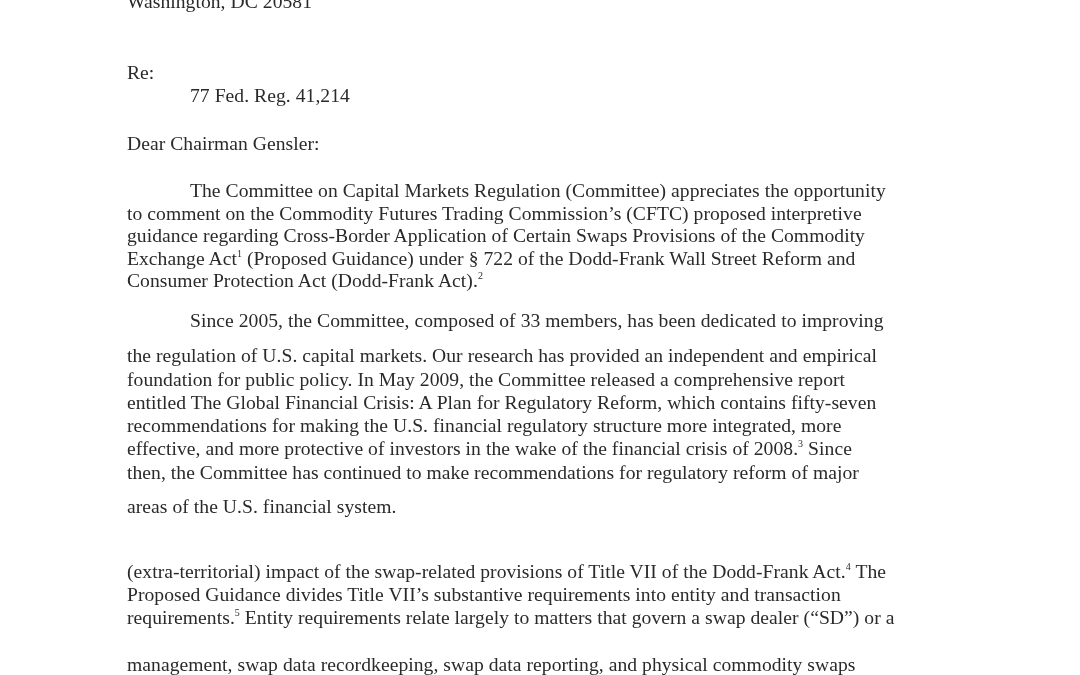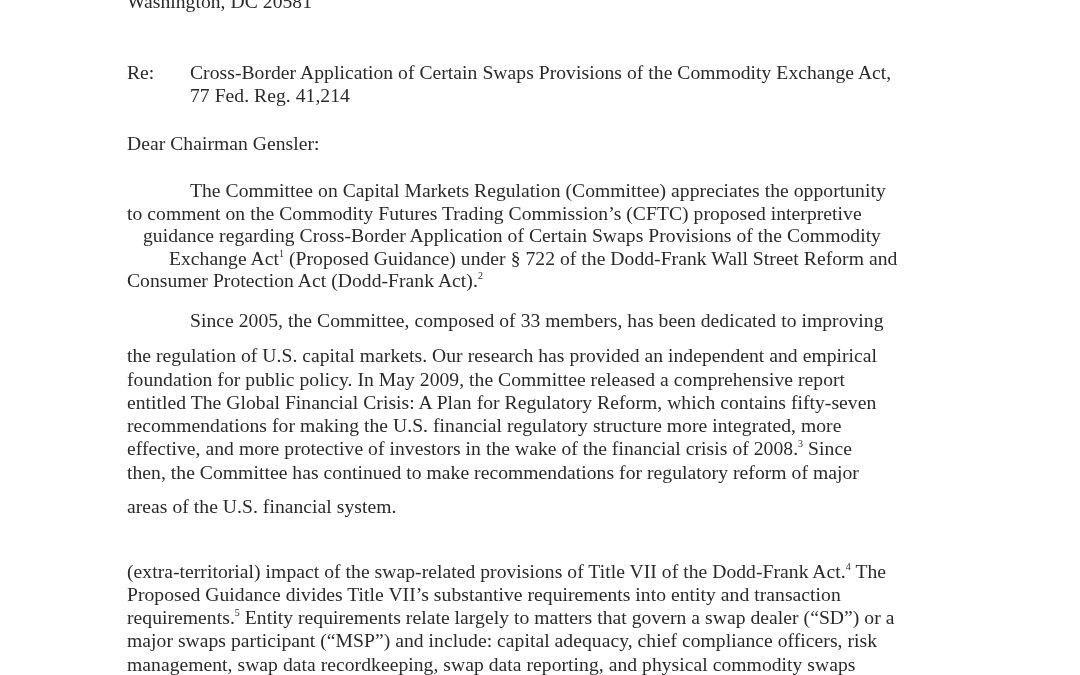--- a/index.html
+++ b/index.html
@@ -19,29 +19,28 @@
   sup { font-size:10px; vertical-align:8px; line-height:0; }
 </style>
 </head>
 <body>
 
 <div class="page">
 
   <div class="line" style="top:-9px;">Washington, DC 20581</div>
 
   <div class="line re-label" style="top:62px;">Re:</div>
-  <div class="line re-text" style="top:62px;">Cross-Border Application of Certain Swaps Provisions of the Commodity Exchange Act,</div>
   <div class="line re-text" style="top:85px;">77 Fed. Reg. 41,214</div>
 
   <div class="line" style="top:133px;">Dear Chairman Gensler:</div>
 
   <div class="line indent" style="top:180px;">The Committee on Capital Markets Regulation (Committee) appreciates the opportunity</div>
   <div class="line" style="top:202.5px;">to comment on the Commodity Futures Trading Commission’s (CFTC) proposed interpretive</div>
-  <div class="line" style="top:225px;margin-left:16px;">guidance regarding Cross-Border Application of Certain Swaps Provisions of the Commodity</div>
-  <div class="line" style="top:247.5px;margin-left:42px;">
+  <div class="line" style="top:225px;">guidance regarding Cross-Border Application of Certain Swaps Provisions of the Commodity</div>
+  <div class="line" style="top:247.5px;">
     <span>Exchange Act</span><sup>1</sup><span> (Proposed Guidance) under § 722 of the Dodd-Frank Wall Street Reform and</span>
   </div>
   <div class="line" style="top:270px;">
     <span>Consumer Protection Act (Dodd-Frank Act).</span><sup>2</sup>
   </div>
 
   <div class="line indent" style="top:310px;">Since 2005, the Committee, composed of 33 members, has been dedicated to improving</div>
   <div class="line" style="top:345px;">the regulation of U.S. capital markets. Our research has provided an independent and empirical</div>
   <div class="line" style="top:369px;">foundation for public policy. In May 2009, the Committee released a comprehensive report</div>
   <div class="line" style="top:415px;">recommendations for making the U.S. financial regulatory structure more integrated, more</div>
@@ -52,16 +51,15 @@
   <div class="line" style="top:462px;">then, the Committee has continued to make recommendations for regulatory reform of major</div>
   <div class="line" style="top:496px;">areas of the U.S. financial system.</div>
 
   <div class="line" style="top:561px;">
     <span>(extra-territorial) impact of the swap-related provisions of Title VII of the Dodd-Frank Act.</span><sup>4</sup><span> The</span>
   </div>
   <div class="line" style="top:584px;">Proposed Guidance divides Title VII’s substantive requirements into entity and transaction</div>
   <div class="line" style="top:607px;">
     <span>requirements.</span><sup>5</sup><span> Entity requirements relate largely to matters that govern a swap dealer (“SD”) or a</span>
   </div>
-  <div class="line" style="top:630px;">major swaps participant (“MSP”) and include: capital adequacy, chief compliance officers, risk</div>
   <div class="line" style="top:654px;">management, swap data recordkeeping, swap data reporting, and physical commodity swaps</div>
 
 </div>
 
 </body></html>

